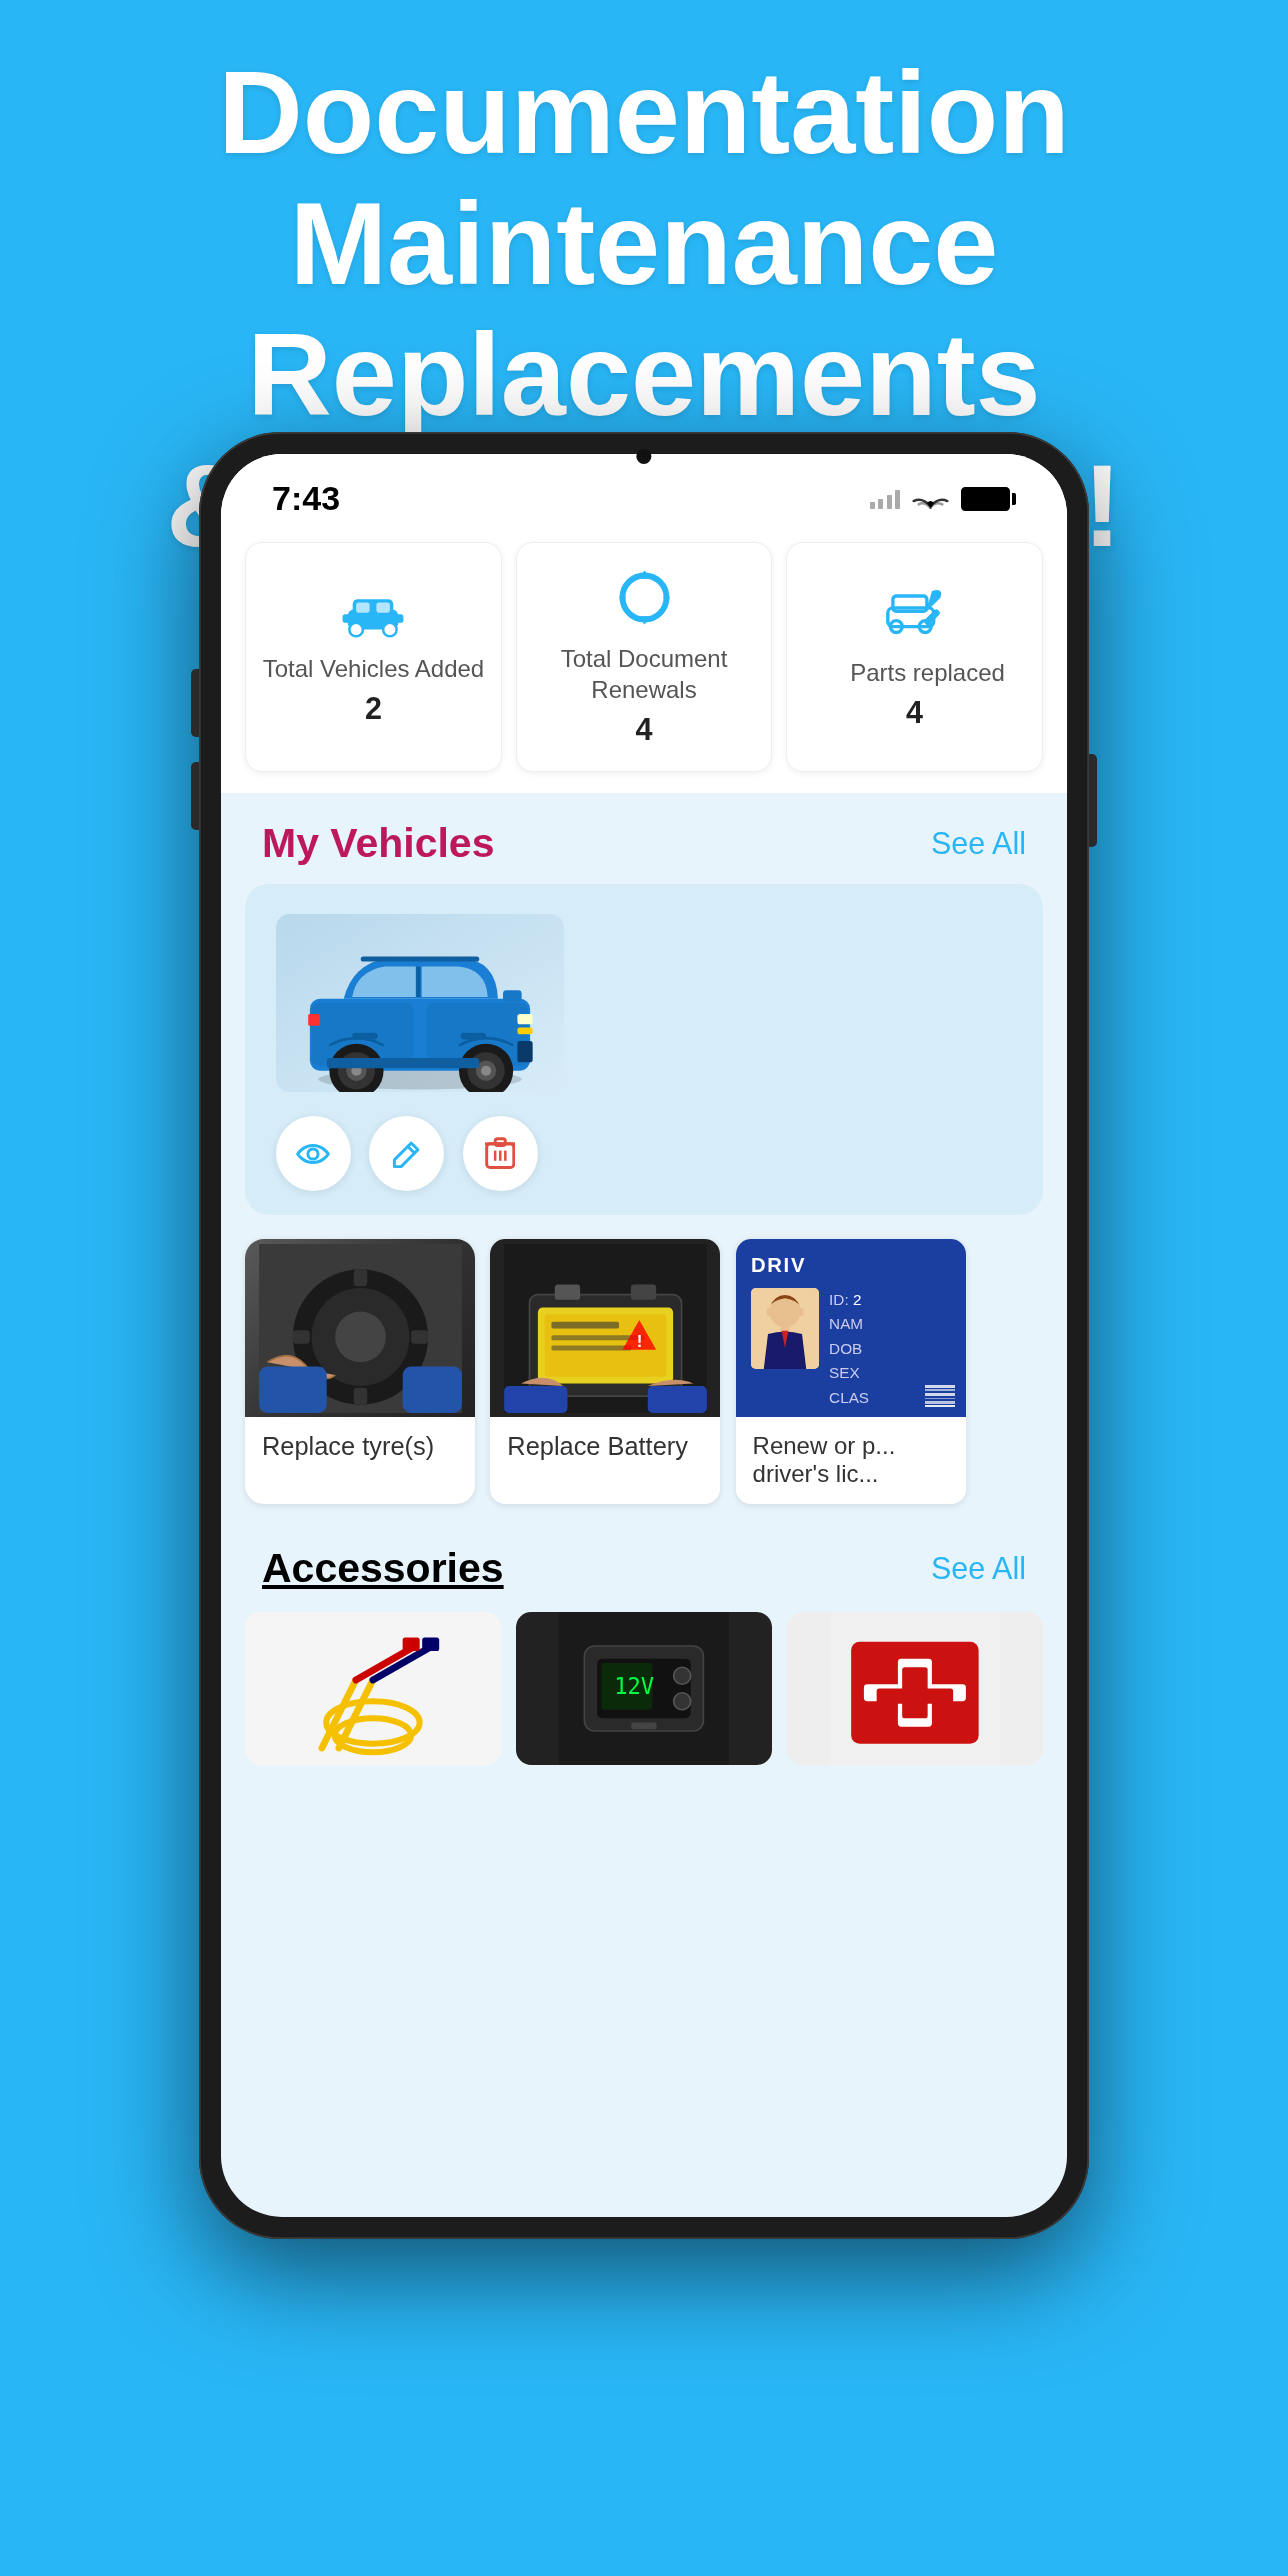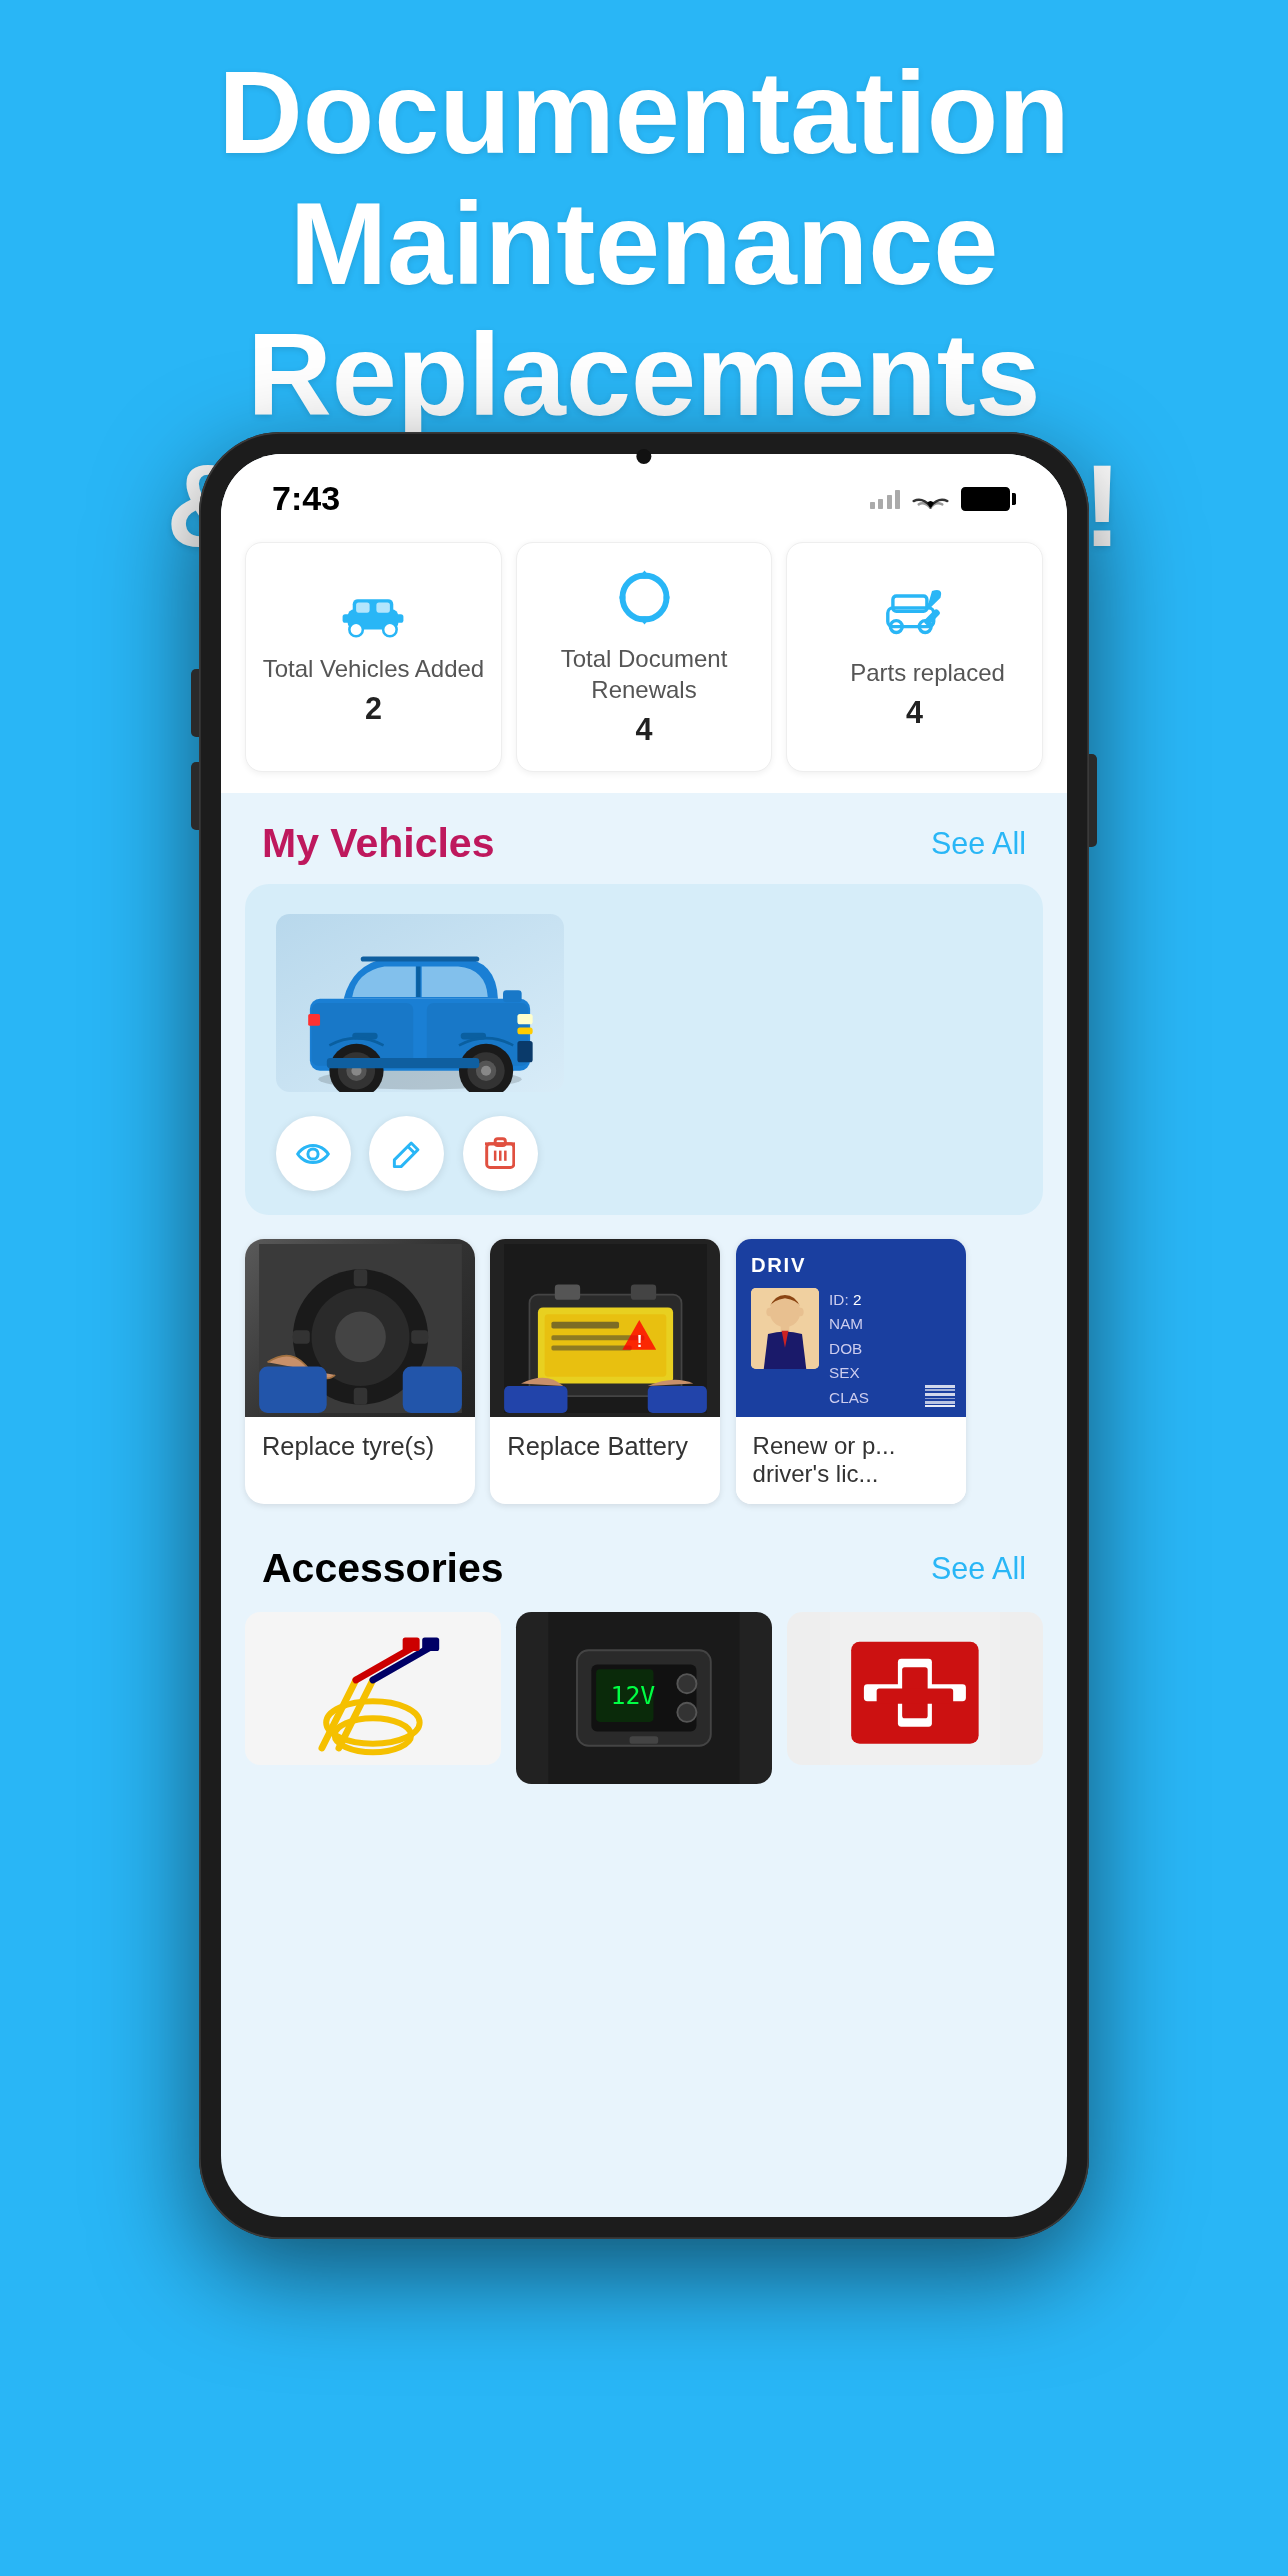--- a/index.html
+++ b/index.html
@@ -307,42 +307,42 @@
           </div>
           <div style="padding: 15.3px 17px; background: white;">
             <span style="font-size: 24px; color: #333; font-weight: 500;">Renew or p...<br>driver's lic...</span>
           </div>
         </div>
 
       </div>
 
       <div style="padding: 0 0 25.4px;">
         <div style="display: flex; justify-content: space-between; align-items: center; padding: 17px 41px 20.3px;">
-          <span style="font-size: 41px; font-weight: 900; color: #000;">Accessories</span>
+          <span style="font-size: 41px; font-weight: 900; color: #000; text-decoration: underline;">Accessories</span>
           <span style="font-size: 30.5px; color: #29b6f6; font-weight: 500; cursor: pointer;">See All</span>
         </div>
 
         <div style="display: flex; gap: 15.3px; padding: 0 24px;">
           <div style="flex: 1; height: 153px; background: #f5f5f5; border-radius: 15.3px; cursor: pointer; overflow: hidden;">
             <svg width="100%" height="100%" viewBox="0 0 200 180">
               <rect x="0" y="0" width="200" height="180" fill="#f5f5f5"></rect>
 
               <line x1="40" y1="160" x2="80" y2="80" stroke="#f5c000" stroke-width="8" stroke-linecap="round"></line>
               <line x1="60" y1="160" x2="100" y2="80" stroke="#f5c000" stroke-width="8" stroke-linecap="round"></line>
               <line x1="80" y1="80" x2="150" y2="40" stroke="#cc0000" stroke-width="8" stroke-linecap="round"></line>
               <line x1="100" y1="80" x2="170" y2="40" stroke="#000066" stroke-width="8" stroke-linecap="round"></line>
 
               <rect x="135" y="30" width="20" height="16" rx="3" fill="#cc0000"></rect>
               <rect x="158" y="30" width="20" height="16" rx="3" fill="#000066"></rect>
 
               <ellipse cx="100" cy="130" rx="55" ry="25" fill="none" stroke="#f5c000" stroke-width="7"></ellipse>
               <ellipse cx="100" cy="145" rx="45" ry="20" fill="none" stroke="#f5c000" stroke-width="7"></ellipse>
             </svg>
           </div>
-          <div style="flex: 1; height: 172px; background: #222; border-radius: 15.3px; cursor: pointer; overflow: hidden;">
+          <div style="flex: 1; height: 153px; background: #222; border-radius: 15.3px; cursor: pointer; overflow: hidden;">
             <svg width="100%" height="100%" viewBox="0 0 200 180">
               <rect x="0" y="0" width="200" height="180" fill="#1a1a1a"></rect>
 
               <rect x="30" y="40" width="140" height="100" rx="12" fill="#2a2a2a" stroke="#444" stroke-width="2"></rect>
               <rect x="45" y="55" width="110" height="70" rx="6" fill="#111"></rect>
 
               <rect x="50" y="60" width="60" height="55" rx="4" fill="#0a2a0a"></rect>
               <text x="65" y="96" font-size="26" fill="#00ff44" font-family="monospace">12V</text>
 
               <circle cx="145" cy="75" r="10" fill="#333" stroke="#555" stroke-width="2"></circle>

